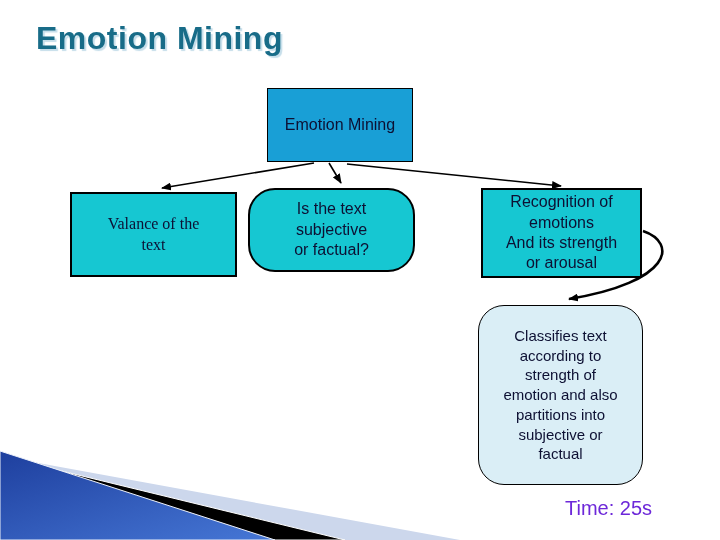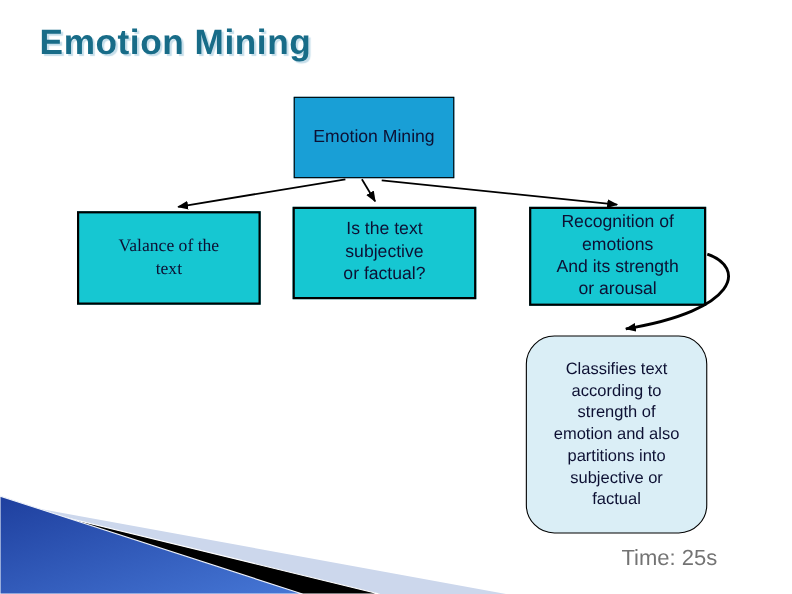--- a/index.html
+++ b/index.html
@@ -18,33 +18,33 @@
     text-align:center;white-space:pre-line;
     color:#0d1033;font-size:16px;line-height:1.3;
     box-sizing:border-box;
   }
   .root{
     left:267px;top:88px;width:146px;height:74px;
     background:#199fd6;border:1px solid #000;
   }
   .branch{background:#16c7d2;border:2px solid #000;}
   .b1{left:70px;top:192px;width:167px;height:85px;font-family:Liberation Serif, serif;}
-  .b2{left:266px;top:188px;width:167px;height:84px;}
+  .b2{left:248px;top:188px;width:167px;height:84px;border-radius:27px;}
   .b3{left:481px;top:188px;width:161px;height:90px;line-height:1.28;}
   .note{
     left:478px;top:305px;width:165px;height:180px;
     background:#daeef6;border:1px solid #000;border-radius:26px;
     font-size:15px;line-height:1.32;
   }
   .overlay,.footer{
     position:absolute;left:0;top:0;width:720px;height:540px;pointer-events:none;
   }
   .time{
     position:absolute;left:565px;top:497px;
-    font-size:20px;color:#737373;
+    font-size:20px;color:#6d28d9;
   }
 </style>
 </head>
 <body>
 
 <div class="slide">
 
   <h1 class="title">Emotion Mining</h1>
 
   <svg class="footer" viewBox="0 0 720 540" aria-hidden="true">

